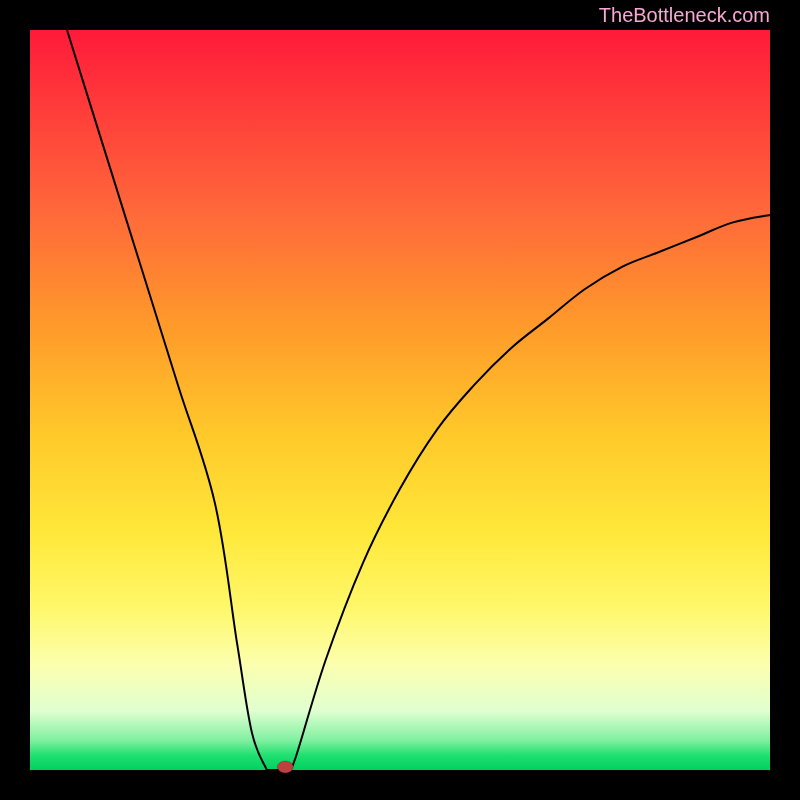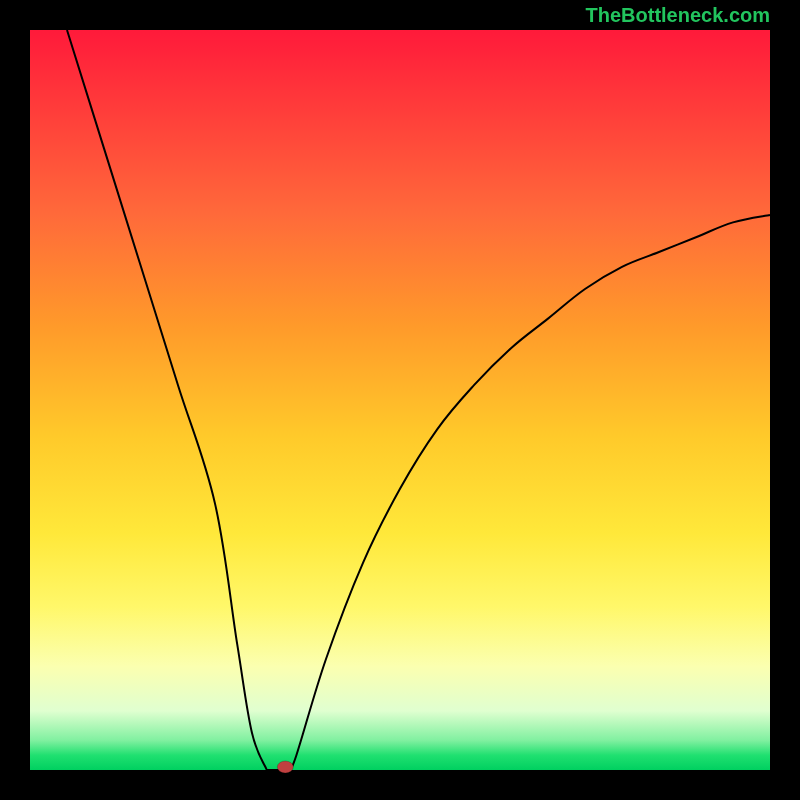--- a/index.html
+++ b/index.html
@@ -8,23 +8,23 @@
     height: 800px;
     background: #000;
     position: relative;
     font-family: Arial, sans-serif;
     overflow: hidden;
   }
   .branding {
     position: absolute;
     top: 4px;
     right: 30px;
-    color: #22c55e;
+    color: #f9a8d4;
     font-size: 20px;
-    font-weight: 700;
+    font-weight: 400;
     z-index: 10;
   }
   .chart {
     position: absolute;
     left: 30px;
     top: 30px;
     width: 740px;
     height: 740px;
     background: linear-gradient(to bottom,
       #ff1a3a 0%,

